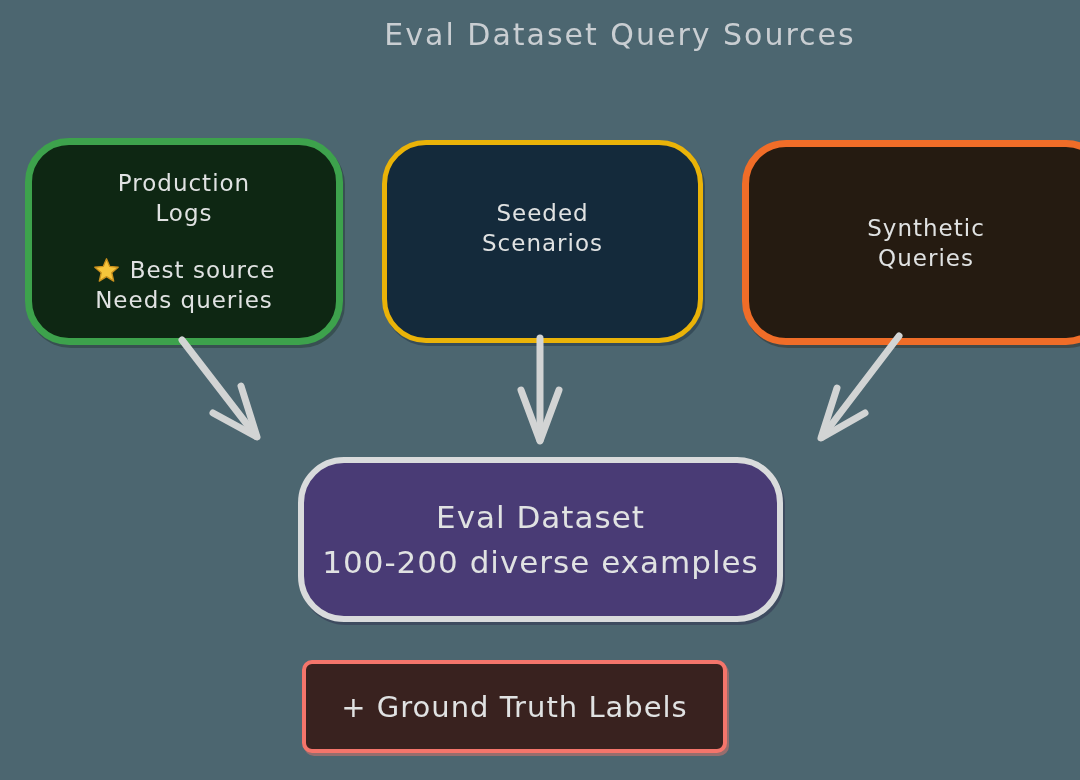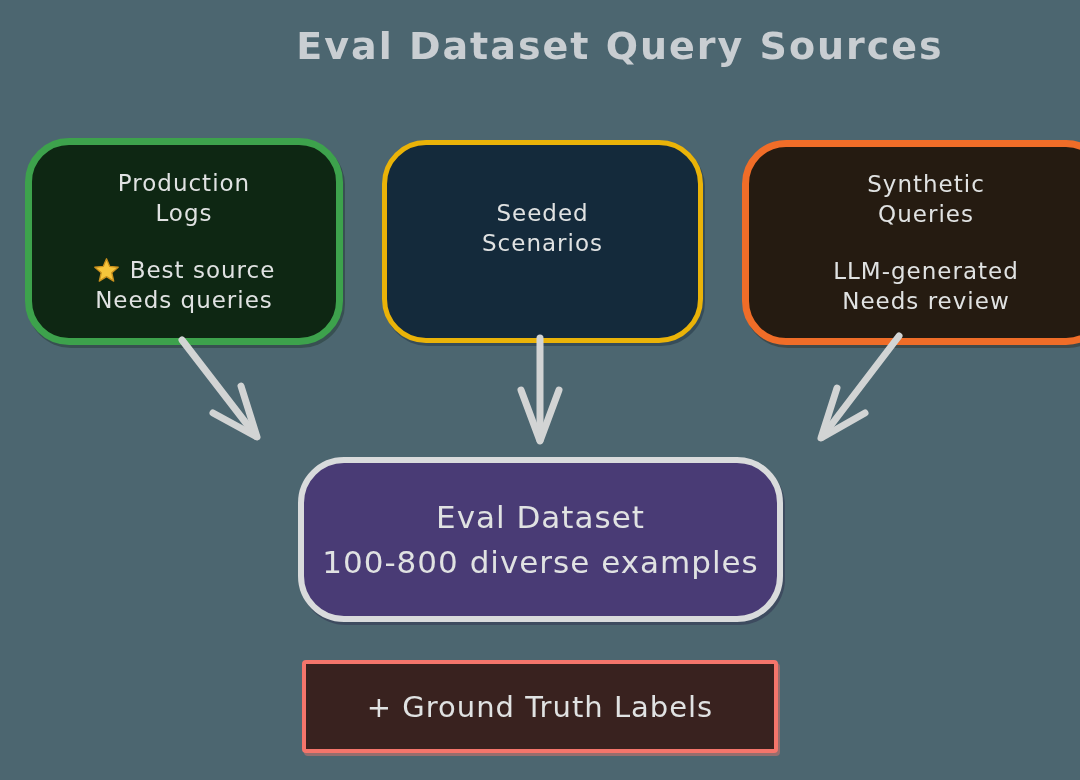--- a/index.html
+++ b/index.html
@@ -10,25 +10,25 @@
   }
   .canvas {
     position: relative;
     width: 1080px;
     height: 780px;
     background: #4c6670;
     overflow: hidden;
   }
   .diagram-title {
     position: absolute;
-    top: 24px;
+    top: 17px;
     left: 620px;
     transform: translateX(-50%);
-    font-size: 38px;
-    font-weight: 700;
+    font-size: 30px;
+    font-weight: 400;
     letter-spacing: 2px;
     color: #c9ced2;
     white-space: nowrap;
   }
   .node {
     position: absolute;
     box-sizing: border-box;
     display: flex;
     flex-direction: column;
     align-items: center;
@@ -81,24 +81,24 @@
     border-radius: 46px;
     gap: 7px;
     box-shadow: 2px 3px 0 rgba(40,35,70,0.4);
   }
   .dataset-title, .dataset-subtitle {
     font-size: 31px;
     letter-spacing: 1px;
     line-height: 38px;
   }
   .ground-box {
-    left: 302px; top: 660px; width: 476px; height: 93px;
+    left: 302px; top: 660px; width: 425px; height: 93px;
     background: #39221f;
     border: 4px solid #f4756b;
-    border-radius: 4px;
+    border-radius: 10px;
     box-shadow: 2px 3px 0 rgba(244,117,107,0.45);
   }
   .ground-label {
     font-size: 29px;
     letter-spacing: 1px;
   }
   .arrows-overlay {
     position: absolute;
     left: 0; top: 0;
     width: 1080px; height: 780px;
@@ -140,47 +140,39 @@
   <div class="node box-seeded">
     <div class="box-title">Seeded
 Scenarios</div>
     <div class="box-details">
     </div>
   </div>
 
   <div class="node box-synthetic">
     <div class="box-title">Synthetic
 Queries</div>
-    <div class="box-details">
-      <div class="detail-line">
-        <span>LLM-generated</span>
-      </div>
-      <div class="detail-line">
-        <span>Needs review</span>
-      </div>
-    </div>
   </div>
 
   <svg class="arrows-overlay" viewBox="0 0 1080 780">
     <g>
       <path d="M182 340 L256 436"></path>
       <path d="M241 386 L257 437 L213 413"></path>
     </g>
     <g>
       <path d="M540 338 L540 440"></path>
       <path d="M521 390 L540 441 L559 390"></path>
     </g>
     <g>
       <path d="M899 336 L822 437"></path>
       <path d="M837 388 L821 438 L865 413"></path>
     </g>
   </svg>
 
   <div class="node dataset-box">
     <div class="dataset-title">Eval Dataset</div>
-    <div class="dataset-subtitle">100-800 diverse examples</div>
+    <div class="dataset-subtitle">100-200 diverse examples</div>
   </div>
 
   <div class="node ground-box">
     <div class="ground-label">+ Ground Truth Labels</div>
   </div>
 
 </div>
 
 </body></html>

